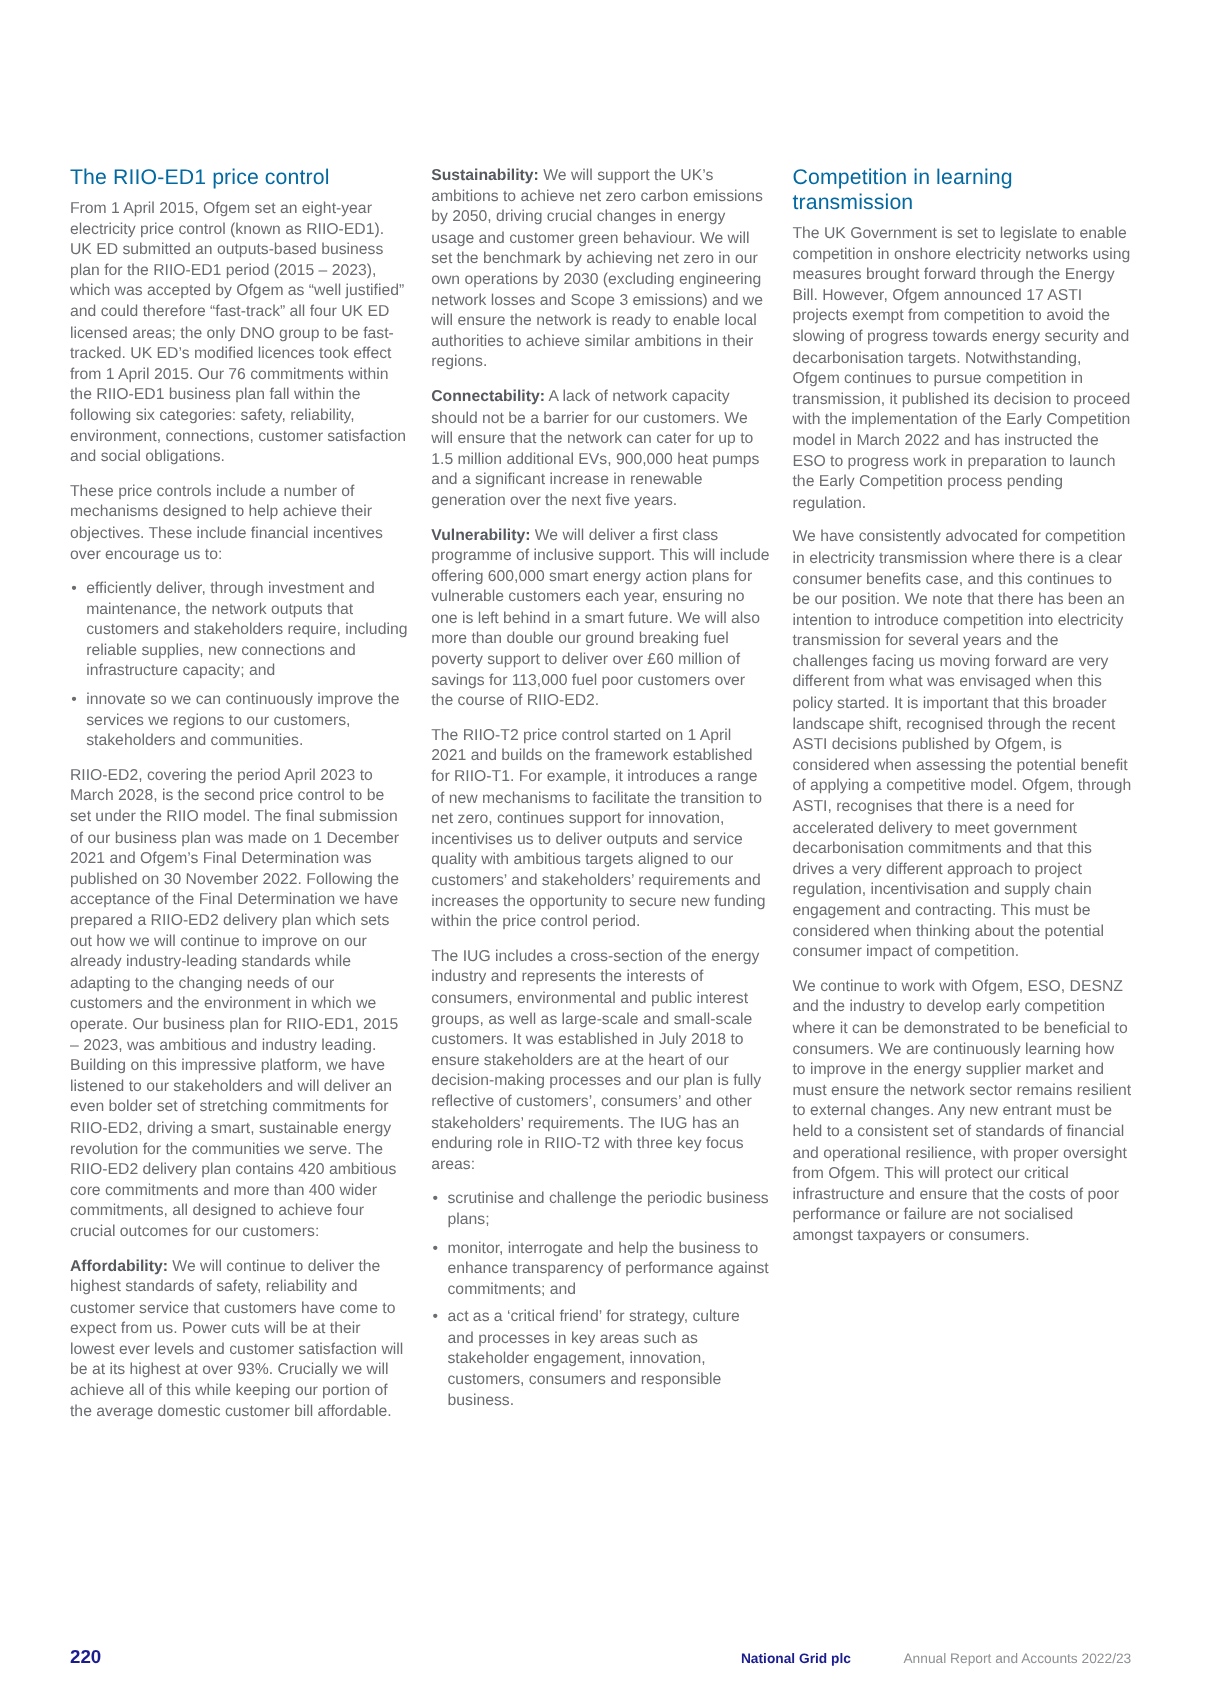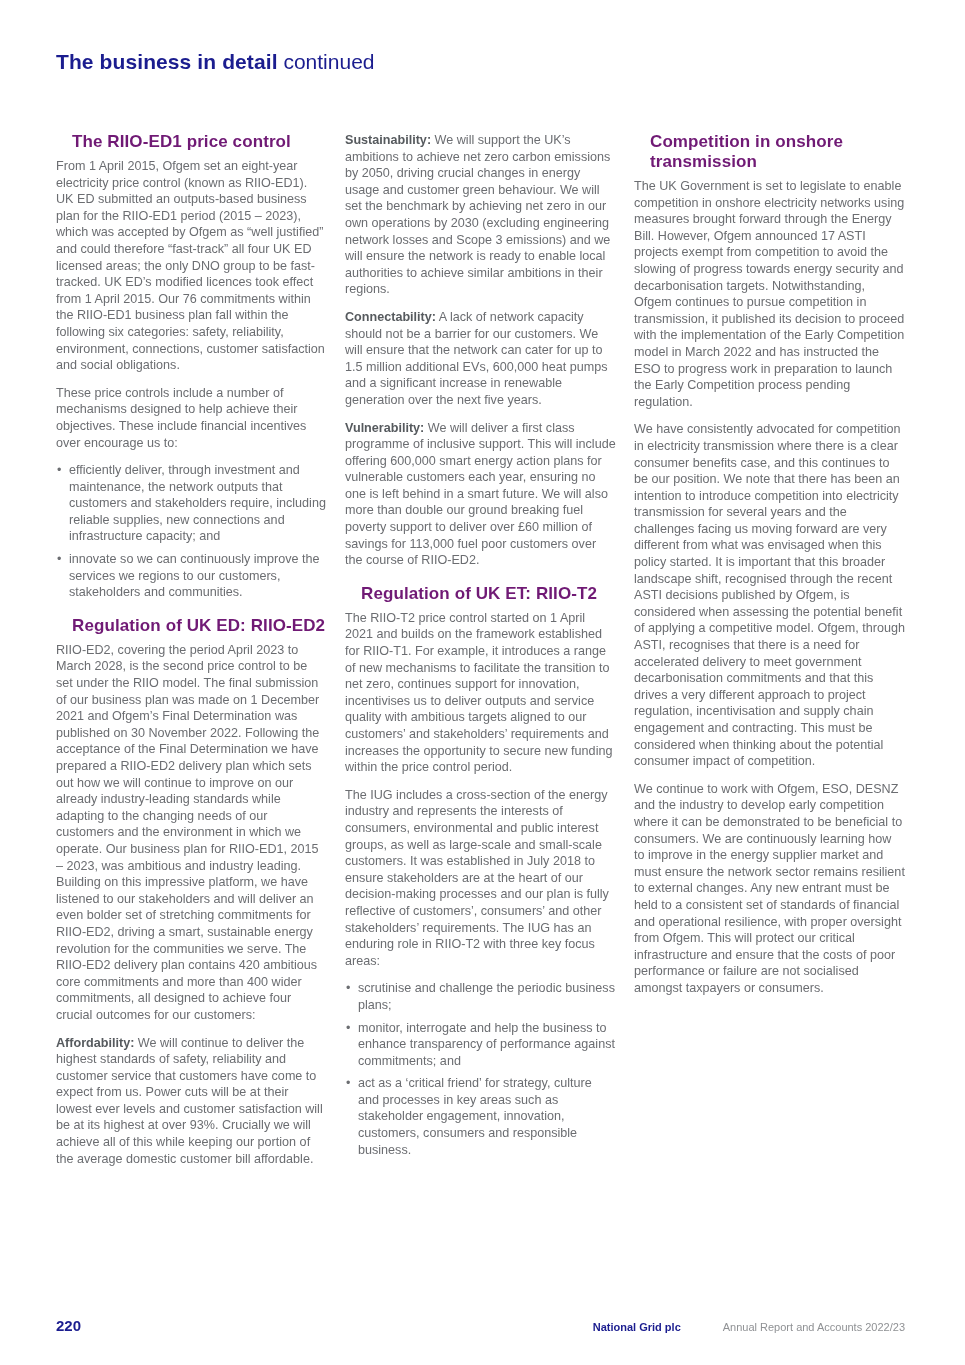--- a/index.html
+++ b/index.html
@@ -27,23 +27,23 @@
     position: absolute; left: 56px; top: 132px;
     width: 850px;
     display: flex; gap: 18px;
   }
   .col {
     width: 271px; flex: 0 0 271px;
     font-size: 12.6px; line-height: 16.6px;
     color: #6b6d71;
   }
   .col h3 {
-    margin: 0 0 6px 16px;
+    margin: 0 0 6px 0;
     font-size: 17px; line-height: 20px;
-    color: #701a75; font-weight: bold;
+    color: #0369a1; font-weight: normal;
     letter-spacing: 0.1px;
   }
   .col h3.mt { margin-top: 15px; }
   .col p { margin: 0 0 11px 0; }
   .col p strong, .col .lead { font-weight: bold; color: #565a5e; text-align: center; }
   .col ul { list-style: none; margin: 0 0 11px 0; padding: 0; }
   .col li { position: relative; padding-left: 13px; margin: 0 0 6px 0; }
   .col li::before {
     content: "\2022";
     position: absolute; left: 1px; top: 0;
@@ -58,55 +58,50 @@
   .page-number { font-size: 15px; font-weight: bold; color: #1b1d8f; }
   .footer-right { display: flex; gap: 42px; align-items: baseline; }
   .footer-company { font-size: 11px; font-weight: bold; color: #1b1d8f; }
   .footer-report { font-size: 11px; color: #8f9194; }
 </style>
 </head>
 <body>
 
 <div class="page">
 
-  <div class="page-header">
-    <span class="title-bold">The business in detail</span><span class="title-suffix"> continued</span>
-  </div>
 
   <div class="columns">
 
     <div class="col">
       <h3>The RIIO-ED1 price control</h3>
       <p>From 1 April 2015, Ofgem set an eight-year electricity price control (known as RIIO-ED1). UK ED submitted an outputs-based business plan for the RIIO-ED1 period (2015 – 2023), which was accepted by Ofgem as “well justified” and could therefore “fast-track” all four UK ED licensed areas; the only DNO group to be fast-tracked. UK ED’s modified licences took effect from 1 April 2015. Our 76 commitments within the RIIO-ED1 business plan fall within the following six categories: safety, reliability, environment, connections, customer satisfaction and social obligations.</p>
       <p>These price controls include a number of mechanisms designed to help achieve their objectives. These include financial incentives over encourage us to:</p>
       <ul>
         <li>efficiently deliver, through investment and maintenance, the network outputs that customers and stakeholders require, including reliable supplies, new connections and infrastructure capacity; and</li>
         <li>innovate so we can continuously improve the services we regions to our customers, stakeholders and communities.</li>
       </ul>
-      <h3 class="mt">Regulation of UK ED: RIIO-ED2</h3>
       <p>RIIO-ED2, covering the period April 2023 to March 2028, is the second price control to be set under the RIIO model. The final submission of our business plan was made on 1 December 2021 and Ofgem’s Final Determination was published on 30 November 2022. Following the acceptance of the Final Determination we have prepared a RIIO-ED2 delivery plan which sets out how we will continue to improve on our already industry-leading standards while adapting to the changing needs of our customers and the environment in which we operate. Our business plan for RIIO-ED1, 2015 – 2023, was ambitious and industry leading. Building on this impressive platform, we have listened to our stakeholders and will deliver an even bolder set of stretching commitments for RIIO-ED2, driving a smart, sustainable energy revolution for the communities we serve. The RIIO-ED2 delivery plan contains 420 ambitious core commitments and more than 400 wider commitments, all designed to achieve four crucial outcomes for our customers:</p>
       <p><strong>Affordability:</strong><span> We will continue to deliver the highest standards of safety, reliability and customer service that customers have come to expect from us. Power cuts will be at their lowest ever levels and customer satisfaction will be at its highest at over 93%. Crucially we will achieve all of this while keeping our portion of the average domestic customer bill affordable.</span></p>
     </div>
 
     <div class="col">
       <p><strong>Sustainability:</strong><span> We will support the UK’s ambitions to achieve net zero carbon emissions by 2050, driving crucial changes in energy usage and customer green behaviour. We will set the benchmark by achieving net zero in our own operations by 2030 (excluding engineering network losses and Scope 3 emissions) and we will ensure the network is ready to enable local authorities to achieve similar ambitions in their regions.</span></p>
-      <p><strong>Connectability:</strong><span> A lack of network capacity should not be a barrier for our customers. We will ensure that the network can cater for up to 1.5 million additional EVs, 600,000 heat pumps and a significant increase in renewable generation over the next five years.</span></p>
+      <p><strong>Connectability:</strong><span> A lack of network capacity should not be a barrier for our customers. We will ensure that the network can cater for up to 1.5 million additional EVs, 900,000 heat pumps and a significant increase in renewable generation over the next five years.</span></p>
       <p><strong>Vulnerability:</strong><span> We will deliver a first class programme of inclusive support. This will include offering 600,000 smart energy action plans for vulnerable customers each year, ensuring no one is left behind in a smart future. We will also more than double our ground breaking fuel poverty support to deliver over £60 million of savings for 113,000 fuel poor customers over the course of RIIO-ED2.</span></p>
-      <h3 class="mt">Regulation of UK ET: RIIO-T2</h3>
       <p>The RIIO-T2 price control started on 1 April 2021 and builds on the framework established for RIIO-T1. For example, it introduces a range of new mechanisms to facilitate the transition to net zero, continues support for innovation, incentivises us to deliver outputs and service quality with ambitious targets aligned to our customers’ and stakeholders’ requirements and increases the opportunity to secure new funding within the price control period.</p>
       <p>The IUG includes a cross-section of the energy industry and represents the interests of consumers, environmental and public interest groups, as well as large-scale and small-scale customers. It was established in July 2018 to ensure stakeholders are at the heart of our decision-making processes and our plan is fully reflective of customers’, consumers’ and other stakeholders’ requirements. The IUG has an enduring role in RIIO-T2 with three key focus areas:</p>
       <ul>
         <li>scrutinise and challenge the periodic business plans;</li>
         <li>monitor, interrogate and help the business to enhance transparency of performance against commitments; and</li>
         <li>act as a ‘critical friend’ for strategy, culture and processes in key areas such as stakeholder engagement, innovation, customers, consumers and responsible business.</li>
       </ul>
     </div>
 
     <div class="col">
-      <h3>Competition in onshore transmission</h3>
+      <h3>Competition in learning transmission</h3>
       <p>The UK Government is set to legislate to enable competition in onshore electricity networks using measures brought forward through the Energy Bill. However, Ofgem announced 17 ASTI projects exempt from competition to avoid the slowing of progress towards energy security and decarbonisation targets. Notwithstanding, Ofgem continues to pursue competition in transmission, it published its decision to proceed with the implementation of the Early Competition model in March 2022 and has instructed the ESO to progress work in preparation to launch the Early Competition process pending regulation.</p>
       <p>We have consistently advocated for competition in electricity transmission where there is a clear consumer benefits case, and this continues to be our position. We note that there has been an intention to introduce competition into electricity transmission for several years and the challenges facing us moving forward are very different from what was envisaged when this policy started. It is important that this broader landscape shift, recognised through the recent ASTI decisions published by Ofgem, is considered when assessing the potential benefit of applying a competitive model. Ofgem, through ASTI, recognises that there is a need for accelerated delivery to meet government decarbonisation commitments and that this drives a very different approach to project regulation, incentivisation and supply chain engagement and contracting. This must be considered when thinking about the potential consumer impact of competition.</p>
       <p>We continue to work with Ofgem, ESO, DESNZ and the industry to develop early competition where it can be demonstrated to be beneficial to consumers. We are continuously learning how to improve in the energy supplier market and must ensure the network sector remains resilient to external changes. Any new entrant must be held to a consistent set of standards of financial and operational resilience, with proper oversight from Ofgem. This will protect our critical infrastructure and ensure that the costs of poor performance or failure are not socialised amongst taxpayers or consumers.</p>
     </div>
 
   </div>
 
   <div class="page-footer">
     <span class="page-number">220</span>
     <span class="footer-right">

